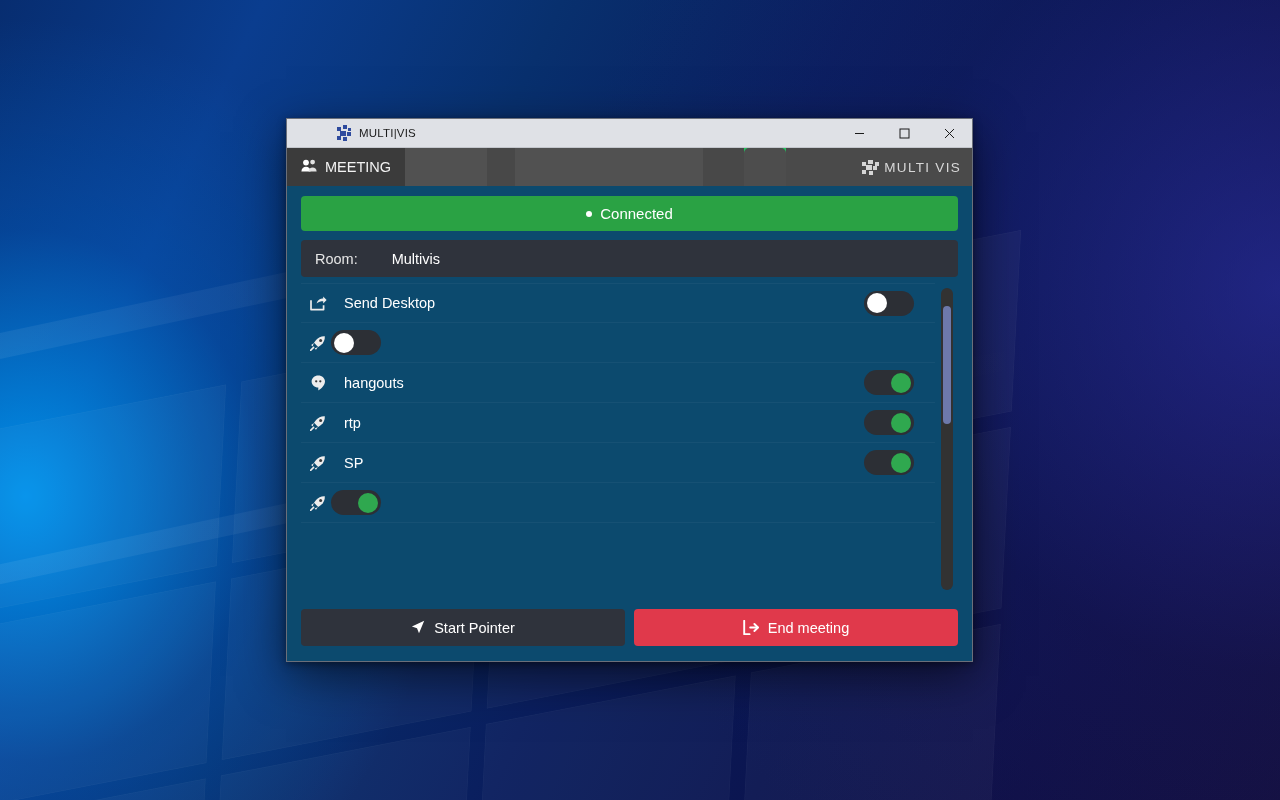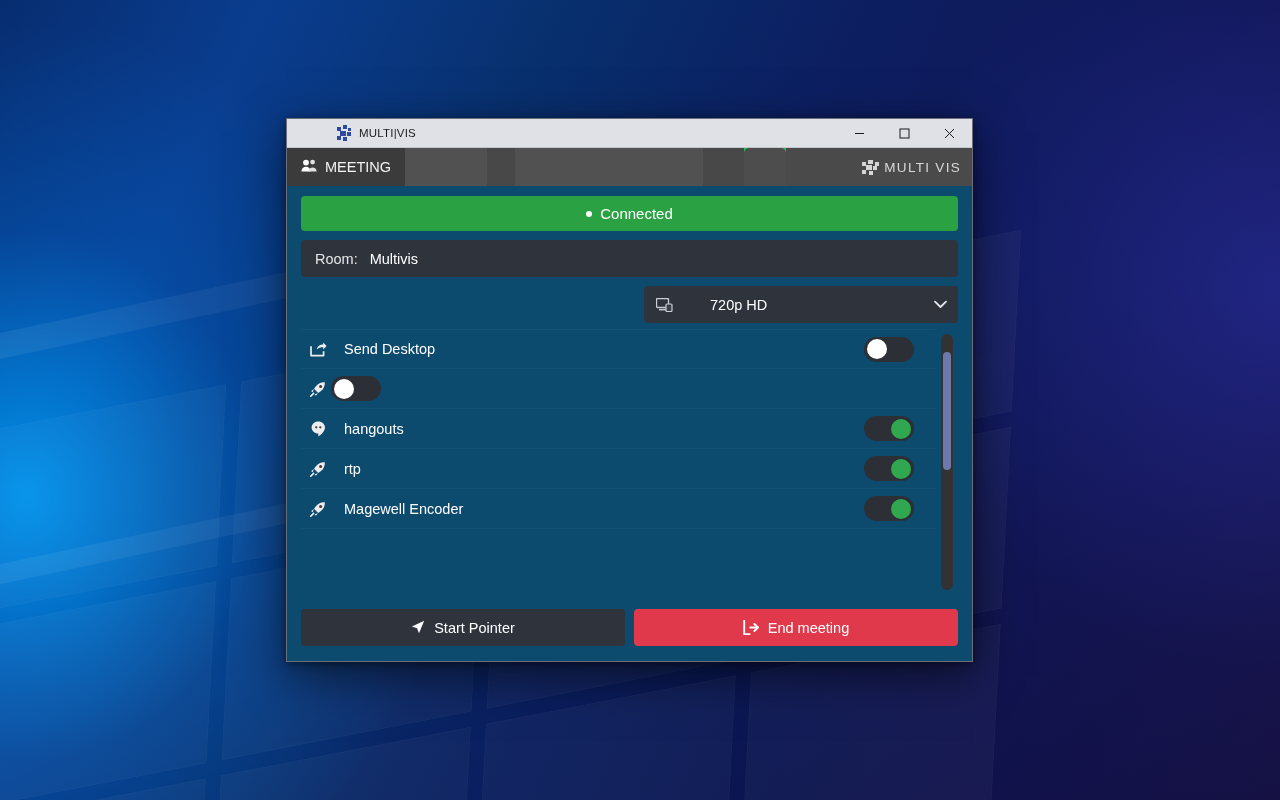--- a/index.html
+++ b/index.html
@@ -175,21 +175,21 @@
 
   
   #room-row {
     margin-top: 9px;
     height: 37px;
     background: #2f333c;
     border-radius: 4px;
     display: flex;
     align-items: center;
     padding: 0 14px;
-    gap: 12px;
+    gap: 34px;
     flex: 0 0 auto;
   }
   #room-label { color: #e6e6e6; font-size: 14.5px; }
   #room-value { color: #ffffff; font-size: 14.5px; }
 
   
   #quality-row {
     margin-top: 9px;
     display: flex;
     justify-content: flex-end;
@@ -409,37 +409,20 @@
       <div id="status-banner">
         <span id="status-dot"></span>
         <span>Connected</span>
       </div>
 
       <div id="room-row">
         <span id="room-label">Room:</span>
         <span id="room-value">Multivis</span>
       </div>
 
-      <div id="quality-row">
-        <div id="quality-select">
-          <span id="quality-icon">
-            <svg width="17" height="14" viewBox="0 0 17 14">
-              <rect x="0.5" y="0.5" width="12" height="9" rx="1" fill="none" stroke="#c9cdd4" stroke-width="1.3"></rect>
-              <rect x="3" y="11" width="7" height="1.4" fill="#c9cdd4"></rect>
-              <rect x="10" y="6" width="6" height="7.5" rx="1" fill="#3a3f49" stroke="#c9cdd4" stroke-width="1.2"></rect>
-            </svg>
-          </span>
-          <span id="quality-value">720p HD</span>
-          <span id="quality-caret">
-            <svg width="13" height="9" viewBox="0 0 13 9">
-                <path d="M1 1.6 L6.5 7 L12 1.6" fill="none" stroke="#e4e6ea" stroke-width="1.8" stroke-linecap="round" stroke-linejoin="round"></path>
-              </svg>
-          </span>
-        </div>
-      </div>
 
       <div id="source-list-wrap">
         <div id="source-list">
 
           <div class="source-row">
             <span class="src-icon">
               <svg width="17" height="15" viewBox="0 0 17 15">
                 <path d="M1 4.2 V13.6 H13.6 V9.2" fill="none" stroke="#ededed" stroke-width="1.7" stroke-linejoin="round"></path>
                 <path d="M6.6 7.4 C7.6 3.6 10.6 2.4 13.2 2.4 V0.4 L16.6 4.0 L13.2 7.4 V5.3 C10.8 5.3 8.3 5.9 6.6 7.4 Z" fill="#ededed"></path>
               </svg>
@@ -488,32 +471,46 @@
                 <path d="M7.9 12.1 L6.0 14.8 L4.6 13.4 Z" fill="#ededed"></path>
                 <path d="M0.6 15.4 L3.6 12.4" stroke="#ededed" stroke-width="1.5" stroke-linecap="round"></path>
               </svg>
             </span>
             <span class="src-label">rtp</span>
             <span class="toggle on">
                 <span class="knob"></span>
               </span>
           </div>
 
-
           <div class="source-row">
             <span class="src-icon">
               <svg width="16" height="16" viewBox="0 0 16 16">
                 <path d="M14.8 1.2 C11.6 0.9 8.2 2.3 6.1 5.0 L4.0 7.8 L8.2 12.0 L11.0 9.9 C13.7 7.8 15.1 4.4 14.8 1.2 Z" fill="#ededed"></path>
                 <circle cx="10.6" cy="5.4" r="1.5" fill="#3b3b3b"></circle>
                 <path d="M3.9 8.1 L1.2 10.0 L2.6 11.4 Z" fill="#ededed"></path>
                 <path d="M7.9 12.1 L6.0 14.8 L4.6 13.4 Z" fill="#ededed"></path>
                 <path d="M0.6 15.4 L3.6 12.4" stroke="#ededed" stroke-width="1.5" stroke-linecap="round"></path>
               </svg>
             </span>
-            <span class="src-label">Magewell Encoder</span>
+            <span class="src-label">SP</span>
+            <span class="toggle on">
+                <span class="knob"></span>
+              </span>
+          </div>
+
+          <div class="source-row">
+            <span class="src-icon">
+              <svg width="16" height="16" viewBox="0 0 16 16">
+                <path d="M14.8 1.2 C11.6 0.9 8.2 2.3 6.1 5.0 L4.0 7.8 L8.2 12.0 L11.0 9.9 C13.7 7.8 15.1 4.4 14.8 1.2 Z" fill="#ededed"></path>
+                <circle cx="10.6" cy="5.4" r="1.5" fill="#3b3b3b"></circle>
+                <path d="M3.9 8.1 L1.2 10.0 L2.6 11.4 Z" fill="#ededed"></path>
+                <path d="M7.9 12.1 L6.0 14.8 L4.6 13.4 Z" fill="#ededed"></path>
+                <path d="M0.6 15.4 L3.6 12.4" stroke="#ededed" stroke-width="1.5" stroke-linecap="round"></path>
+              </svg>
+            </span>
             <span class="toggle on">
                 <span class="knob"></span>
               </span>
           </div>
 
         </div>
 
         <div id="scrollbar">
           <div id="scroll-thumb"></div>
         </div>

